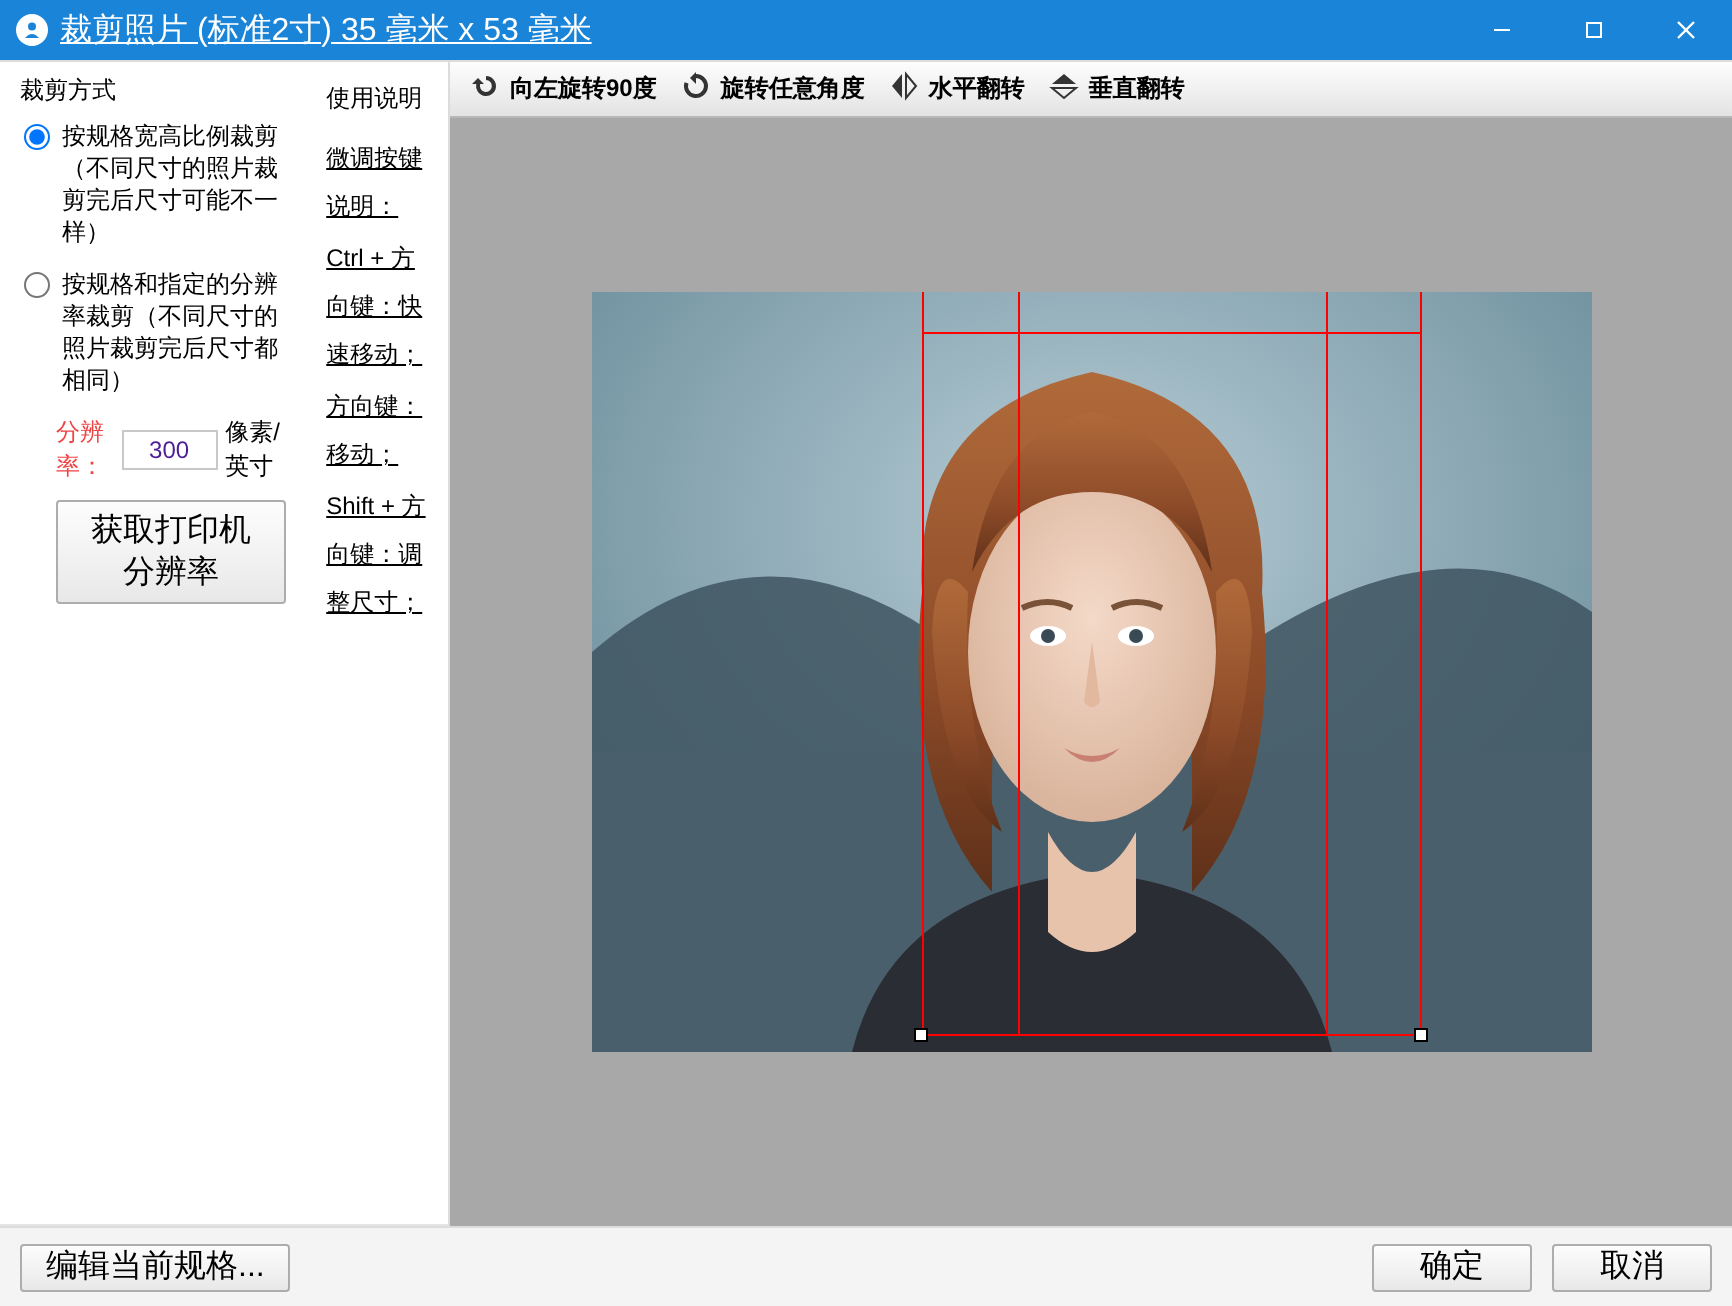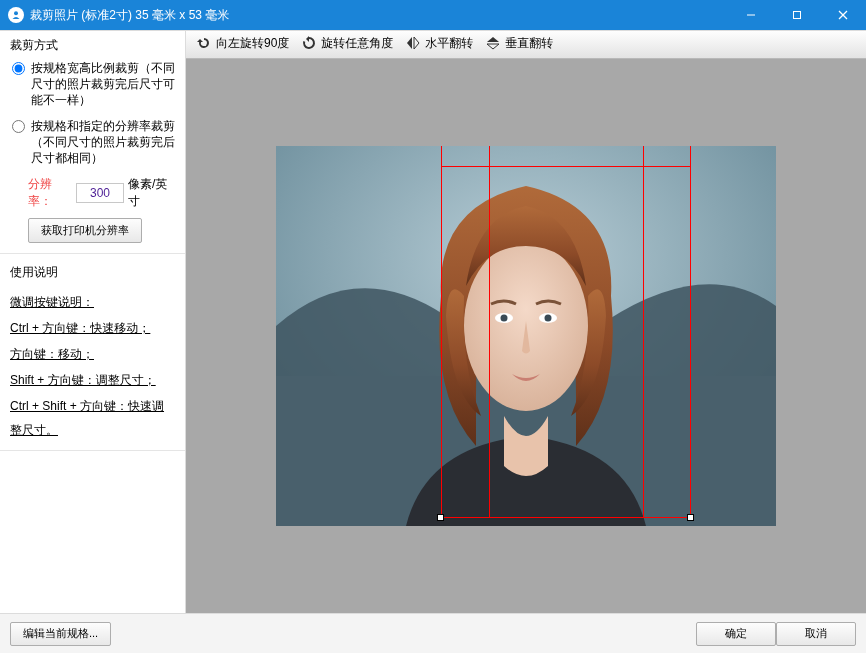--- a/index.html
+++ b/index.html
@@ -1,64 +1,64 @@
 <!DOCTYPE html>
 <html><head>
 <meta charset="utf-8">
 <style>
 * { box-sizing: border-box; margin: 0; padding: 0; font-family: "Microsoft YaHei", "SimSun", sans-serif; font-size: 12px; }
 body { background: #fff; width: 866px; height: 653px; overflow: hidden; display: flex; flex-direction: column; }
 
 .titlebar { background: #1a84d8; color: #fff; height: 30px; display: flex; align-items: center; padding-left: 8px; }
 .titlebar .app-icon { width: 16px; height: 16px; background: #fff; border-radius: 50%; display: flex; align-items: center; justify-content: center; margin-right: 6px; }
 .titlebar .app-icon svg { width: 10px; height: 10px; }
-.titlebar .title { flex: 1; font-size: 12px; }
+.titlebar .title { flex: 1; font-size: 16px; text-decoration: underline; }
 .titlebar .winbtns { display: flex; height: 100%; }
 .titlebar .winbtn { width: 46px; display: flex; align-items: center; justify-content: center; color: #fff; }
 
 .client { flex: 1; display: flex; border-top: 1px solid #dcdcdc; min-height: 0; }
 
-.sidebar { width: 186px; border-right: 1px solid #dcdcdc; display: flex; flex-direction: column; background: #fff; justify-content: center; }
+.sidebar { width: 225px; border-right: 1px solid #dcdcdc; display: flex; flex-direction: row; background: #fff; justify-content: center; }
 .group { border-bottom: 1px solid #e5e5e5; padding: 6px 10px 10px; }
 .group-title { font-size: 12px; margin-bottom: 6px; color: #000; }
 .radio-row { display: flex; align-items: flex-start; margin: 4px 0 10px 2px; }
 .radio-row input { margin-top: 2px; margin-right: 6px; }
 .radio-row label { line-height: 16px; }
 .dpi-row { display: flex; align-items: center; margin: 6px 0 8px 18px; gap: 4px; }
 .dpi-row .lbl { color: #ef4444; }
 .dpi-row input { width: 48px; height: 20px; border: 1px solid #c8c8c8; text-align: center; background: #fff; color: #4c1d95; }
 .dpi-row .unit { color: #000000; }
-.btn { background: linear-gradient(#fdfdfd,#e8e8e8); border: 1px solid #adadad; padding: 4px 12px; border-radius: 2px; cursor: default; font-size: 11px; }
+.btn { background: linear-gradient(#fdfdfd,#e8e8e8); border: 1px solid #adadad; padding: 4px 12px; border-radius: 2px; cursor: default; font-size: 16px; }
 .get-dpi { margin-left: 18px; }
 
 .help { padding: 6px 10px; line-height: 24px; }
 .help p { margin-bottom: 2px; text-decoration: underline; }
 
 .sidebar-spacer { flex: 1; }
 
 .main { flex: 1; display: flex; flex-direction: column; background: #a8a8a8; min-width: 0; }
 
 .toolbar { height: 28px; background: linear-gradient(#fefefe,#e3e3e3); border-bottom: 1px solid #b8b8b8; display: flex; align-items: center; padding: 0 4px; gap: 0; }
-.tbtn { display: flex; height: 24px; padding: 2px 6px; gap: 4px; }
+.tbtn { display: flex; align-items: center; height: 24px; padding: 2px 6px; gap: 4px; font-weight: bold; }
 .tbtn svg { width: 16px; height: 16px; }
 .tbtn span { white-space: nowrap; }
 
 .canvas-area { flex: 1; position: relative; display: flex; align-items: center; justify-content: center; }
 .photo-frame { width: 500px; height: 380px; position: relative; background: #4a6a78; overflow: hidden; }
 .photo-frame svg.portrait { width: 100%; height: 100%; display: block; }
 
 .crop-outer { position: absolute; left: 165px; top: -6px; width: 250px; height: 378px; border: 1px solid #ff0000; }
 .crop-inner-l { position: absolute; left: 213px; top: -6px; width: 1px; height: 378px; background: #ff0000; }
 .crop-inner-r { position: absolute; left: 367px; top: -6px; width: 1px; height: 378px; background: #ff0000; }
 .crop-hline { position: absolute; left: 165px; top: 20px; width: 250px; height: 1px; background: #ff0000; }
 .handle { position: absolute; width: 7px; height: 7px; background: #fff; border: 1px solid #000; }
 .h-sw { left: 161px; top: 368px; }
 .h-se { left: 411px; top: 368px; }
 
-.footer { height: 40px; border-top: 1px solid #dcdcdc; display: flex; align-items: center; padding: 0 10px; background: #f4f4f4; }
+.footer { height: 40px; border-top: 1px solid #dcdcdc; display: flex; align-items: center; padding: 0 10px; gap: 10px; background: #f4f4f4; }
 .footer .spacer { flex: 1; }
 .footer .btn { min-width: 80px; height: 24px; padding: 0 12px; }
 
 </style>
 </head>
 <body>
 
 <div class="titlebar">
   <div class="app-icon">
     <svg viewBox="0 0 10 10">
@@ -112,21 +112,20 @@
 
       <button class="btn get-dpi">获取打印机分辨率</button>
     </div>
 
     <div class="group help">
       <div class="group-title">使用说明</div>
       <p>微调按键说明：</p>
       <p>Ctrl + 方向键：快速移动；</p>
       <p>方向键：移动；</p>
       <p>Shift + 方向键：调整尺寸；</p>
-      <p>Ctrl + Shift + 方向键：快速调整尺寸。</p>
     </div>
 
     <div class="sidebar-spacer"></div>
   </div>
 
   <div class="main">
 
     <div class="toolbar">
       <div class="tbtn">
         <span><svg viewBox="0 0 16 16">

